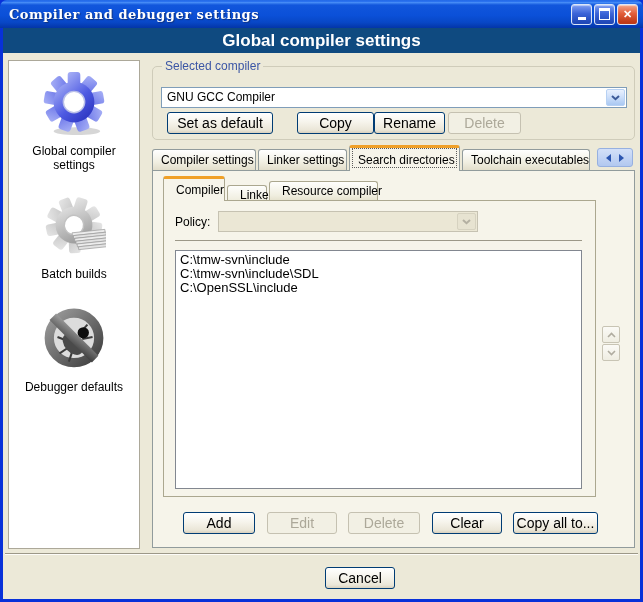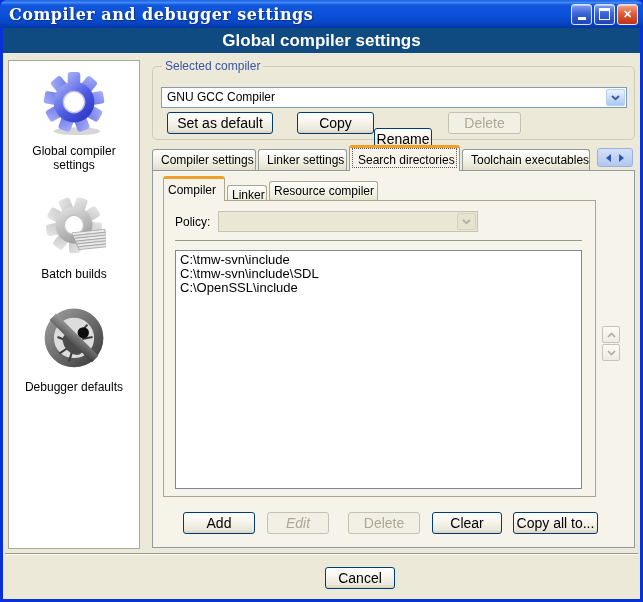--- a/index.html
+++ b/index.html
@@ -9,21 +9,21 @@
     background:#0831d9;
   }
   
   .titlebar{
     position:absolute;top:0;left:0;width:643px;height:28px;box-sizing:border-box;
     border-radius:7px 7px 0 0;
     background:linear-gradient(180deg,#2d72e8 0%,#1b63ea 4%,#4a90f8 8%,#1156dc 18%,#0b50d8 55%,#0847c6 80%,#0335a8 100%);
     display:flex;align-items:center;padding:0 5px 0 9px;
   }
   .titletext{
-    color:#fff;font-family:"DejaVu Serif",serif;font-weight:bold;font-size:16px;
+    color:#fff;font-family:"DejaVu Serif",serif;font-weight:bold;font-size:13px;
     text-shadow:1px 1px 1px #10337e;letter-spacing:0.5px;white-space:nowrap;
   }
   .tb-btns{margin-left:auto;display:flex;gap:2px;}
   .tb-btn{
     width:21px;height:21px;box-sizing:border-box;border-radius:3px;
     border:1px solid #dce6f8;display:flex;align-items:center;justify-content:center;
     color:#fff;font-size:12px;font-weight:bold;
     background:linear-gradient(180deg,#7e9df2 0%,#3b64d8 45%,#2149b8 90%);
     box-shadow:inset 0 1px 1px rgba(255,255,255,.5);
   }
@@ -99,21 +99,21 @@
   .panel{
     position:absolute;box-sizing:border-box;background:#f6f4ea;border:1px solid #919b9c;z-index:2;
   }
   .subpanel{
     position:absolute;box-sizing:border-box;background:#f6f4ea;border:1px solid #aba78f;z-index:2;
   }
   .subtab{
     position:absolute;height:20px;box-sizing:border-box;
     border:1px solid #aba78f;border-bottom:none;border-radius:3px 3px 0 0;
     background:linear-gradient(180deg,#fefefc 0%,#f0eee0 70%,#e4e0cc 100%);
-    padding:0 4px;line-height:19px;font-size:12px;white-space:nowrap;z-index:2;
+    padding:0 12px;line-height:19px;font-size:12px;white-space:nowrap;z-index:2;
   }
   .subtab.active{height:25px;line-height:22px;z-index:4;background:#f6f4ea;border-top:3px solid #f0a028;}
   .scrollbtns{
     position:absolute;left:594px;top:120px;width:36px;height:19px;box-sizing:border-box;
     background:linear-gradient(180deg,#d3e0f8,#b2c8f0);border:1px solid #96b0e0;border-radius:3px;
     display:flex;align-items:center;justify-content:center;gap:8px;z-index:3;
   }
   .arr-left{width:0;height:0;border-top:4px solid transparent;border-bottom:4px solid transparent;border-right:5px solid #2b55b0;}
   .arr-right{width:0;height:0;border-top:4px solid transparent;border-bottom:4px solid transparent;border-left:5px solid #2b55b0;}
   
@@ -251,21 +251,21 @@
     <div class="combo" style="left:158px;top:59px;width:466px;height:21px;z-index:2;">
       <span class="combo-text">GNU GCC Compiler</span>
       <span class="combo-btn">
         <svg width="9" height="6">
             <path d="M1 1 L4.5 4.2 L8 1" stroke="#3c5a98" stroke-width="2" fill="none"></path>
           </svg>
       </span>
     </div>
     <div class="btn" style="left:164px;top:84px;width:106px;z-index:2;">Set as default</div>
     <div class="btn" style="left:294px;top:84px;width:77px;z-index:2;">Copy</div>
-    <div class="btn" style="left:371px;top:84px;width:58px;z-index:2;margin-top:16px;">Rename</div>
+    <div class="btn" style="left:371px;top:84px;width:71px;z-index:2;">Rename</div>
     <div class="btn disabled" style="left:445px;top:84px;width:73px;z-index:2;">Delete</div>
 
     <div class="tab" style="left:149px;top:121px;width:104px;">Compiler settings</div>
     <div class="tab" style="left:255px;top:121px;width:89px;">Linker settings</div>
     <div class="tab active focused" style="left:346px;top:117px;width:111px;">Search directories</div>
     <div class="tab" style="left:459px;top:121px;width:128px;">Toolchain executables</div>
     <div class="scrollbtns">
       <span class="arr-left"></span>
       <span class="arr-right"></span>
     </div>
@@ -300,21 +300,21 @@
           <path d="M1 5 L4.5 1.5 L8 5" stroke="#b0aca0" stroke-width="1.6" fill="none"></path>
         </svg>
     </div>
     <div class="udbtn" style="top:316px;">
       <svg width="9" height="6">
           <path d="M1 1 L4.5 4.5 L8 1" stroke="#b0aca0" stroke-width="1.6" fill="none"></path>
         </svg>
     </div>
 
     <div class="btn" style="left:180px;top:484px;width:72px;z-index:3;">Add</div>
-    <div class="btn disabled" style="left:264px;top:484px;width:62px;z-index:3;font-style:italic;">Edit</div>
+    <div class="btn disabled" style="left:264px;top:484px;width:70px;z-index:3;">Edit</div>
     <div class="btn disabled" style="left:345px;top:484px;width:72px;z-index:3;">Delete</div>
     <div class="btn" style="left:429px;top:484px;width:70px;z-index:3;">Clear</div>
     <div class="btn" style="left:510px;top:484px;width:85px;z-index:3;">Copy all to...</div>
 
     <div class="sep" style="left:2px;top:525px;width:633px;"></div>
     <div class="sep-light" style="left:2px;top:526px;width:633px;"></div>
     <div class="btn" style="left:322px;top:539px;width:70px;">Cancel</div>
 
   </div>
 </div>

